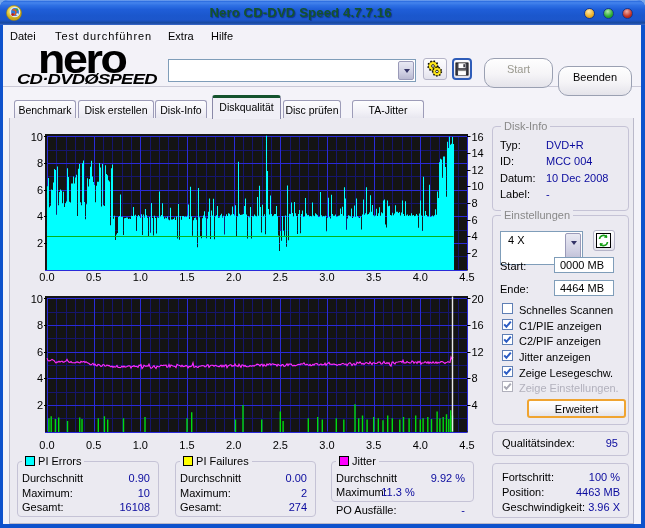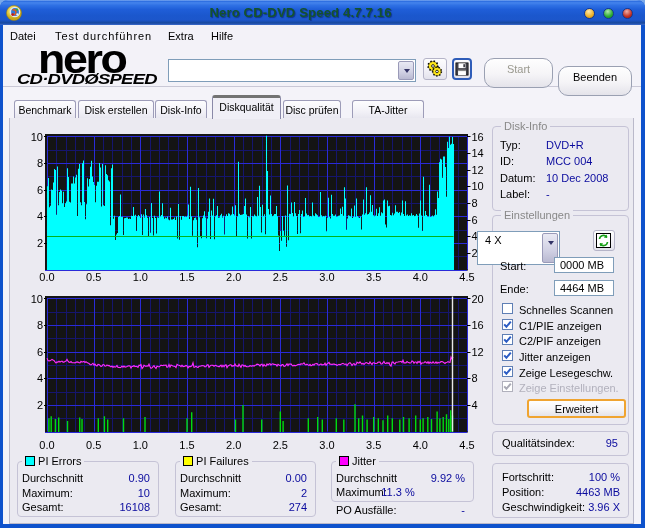--- a/index.html
+++ b/index.html
@@ -21,21 +21,21 @@
 .combo{position:absolute;background:#fff;border:1px solid #7f9db9}
 .combo .txt{position:absolute;left:7px;top:3px;white-space:nowrap}
 .combo .btn{position:absolute;right:1px;top:1px;bottom:1px;width:16px;
  background:linear-gradient(180deg,#e9e9f3,#d0d0e3 60%,#b9b9d1);border:1px solid #9a9ab8;border-radius:2px}
 .combo .btn:after{content:"";position:absolute;left:4.5px;top:7px;border:3.5px solid transparent;border-top:4.5px solid #333366}
 .drivebox{left:168px;top:59px;width:248px;height:23px}
 .toolbtn{position:absolute;top:58px;width:24px;height:22px;background:linear-gradient(180deg,#fdfdfd,#f3f2f8 50%,#e3e2ec);border:1px solid #b5b4c8;border-radius:3px}
 .xpbtn{position:absolute;height:30px;background:linear-gradient(180deg,#fefefe,#f5f4f7 55%,#e4e3ea);border:1px solid #9aa0b2;border-radius:10px;text-align:center;line-height:20px}
 .tabs{position:absolute;left:9px;top:95px;height:24px}
 .tab{position:absolute;top:5px;height:19px;background:linear-gradient(180deg,#fdfdfe,#f2f1f7 60%,#e6e5ee);border:1px solid #9d9cb8;border-bottom:none;border-radius:3px 3px 0 0;text-align:center;padding-top:3px;font-size:10.5px;overflow:hidden}
-.tab.active{top:0;height:24px;background:#f0eff6;border:1px solid #8a89a8;border-bottom:none;border-top:3px solid #737373;padding-top:3px;z-index:3}
+.tab.active{top:0;height:24px;background:#f0eff6;border:1px solid #8a89a8;border-bottom:none;border-top:3px solid #14532d;padding-top:3px;z-index:3}
 .tabpanel{position:absolute;left:9px;top:118px;width:625px;height:406px;background:#ebeaf1;border:1px solid #bab9ca;border-top:none}
 .grp{position:absolute;border:1px solid #c5c3d6;border-radius:4px}
 .grp .cap{position:absolute;left:8px;top:-7px;background:#ebeaf1;padding:0 3px;color:#888;white-space:nowrap}
 .row{position:absolute;white-space:nowrap}
 .navy{color:#0a0a9e}
 .cb{position:absolute;width:11px;height:11px;border:1px solid #5f7fb5;background:#fff}
 </style></head><body>
 <div class="window"></div>
 <div class="titlebar"></div>
 <svg style="position:absolute;left:6px;top:5px" width="16" height="16" viewBox="0 0 16 16">
@@ -172,21 +172,21 @@
 <div class="row" style="left:500px;top:155px">ID:</div>
 <div class="row navy" style="left:546px;top:155px">MCC 004</div>
 <div class="row" style="left:500px;top:172px">Datum:</div>
 <div class="row navy" style="left:546px;top:172px">10 Dec 2008</div>
 <div class="row" style="left:500px;top:188px">Label:</div>
 <div class="row navy" style="left:546px;top:188px">-</div>
 
 <div class="grp" style="left:492px;top:215px;width:137px;height:210px">
     <span class="cap">Einstellungen</span>
   </div>
-<div class="combo" style="left:477px;top:231px;width:83px;height:34px">
+<div class="combo" style="left:500px;top:231px;width:83px;height:34px">
     <span class="txt" style="top:2px">4 X</span>
     <span class="btn"></span>
   </div>
 <div class="toolbtn" style="left:593px;top:230px;width:22px;height:21px">
 <svg width="15" height="15" viewBox="0 0 15 15" style="margin:2px 0 0 2px">
       <rect x="0.5" y="0.5" width="14" height="14" fill="#fff" stroke="#000"></rect>
 <path d="M3.5 6 A4 4 0 0 1 11 4.5" fill="none" stroke="#18a018" stroke-width="1.6"></path>
       <path d="M11 1.5v3.2h-3.2z" fill="#18a018"></path>
 <path d="M11.5 9 A4 4 0 0 1 4 10.5" fill="none" stroke="#18a018" stroke-width="1.6"></path>
       <path d="M4 13.5v-3.2h3.2z" fill="#18a018"></path>

